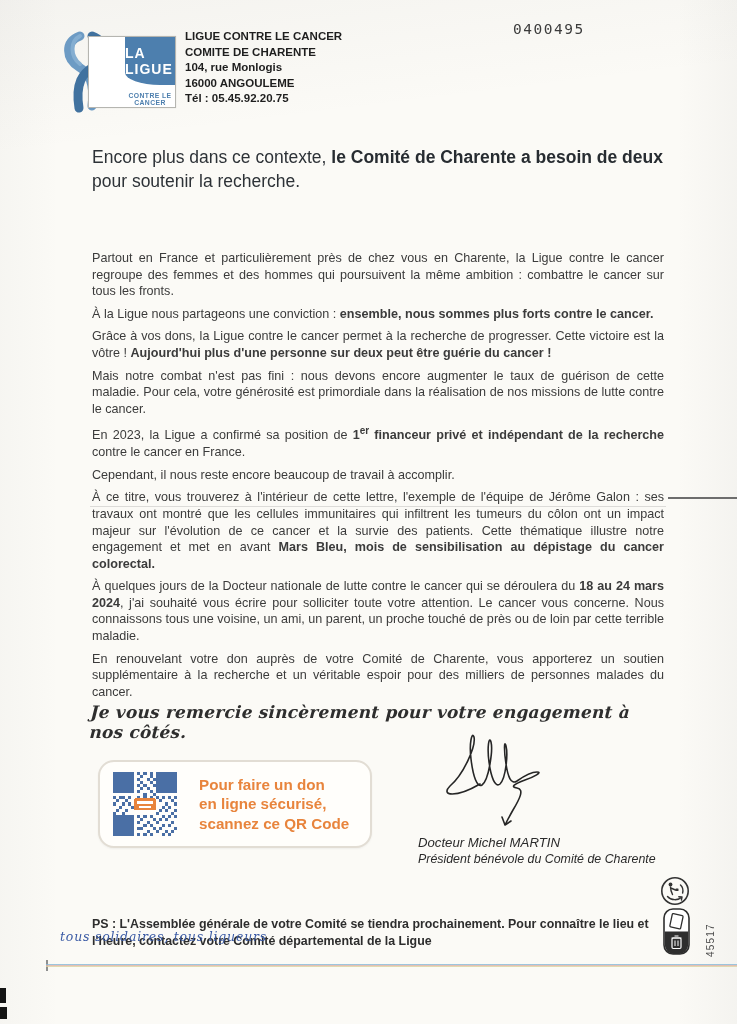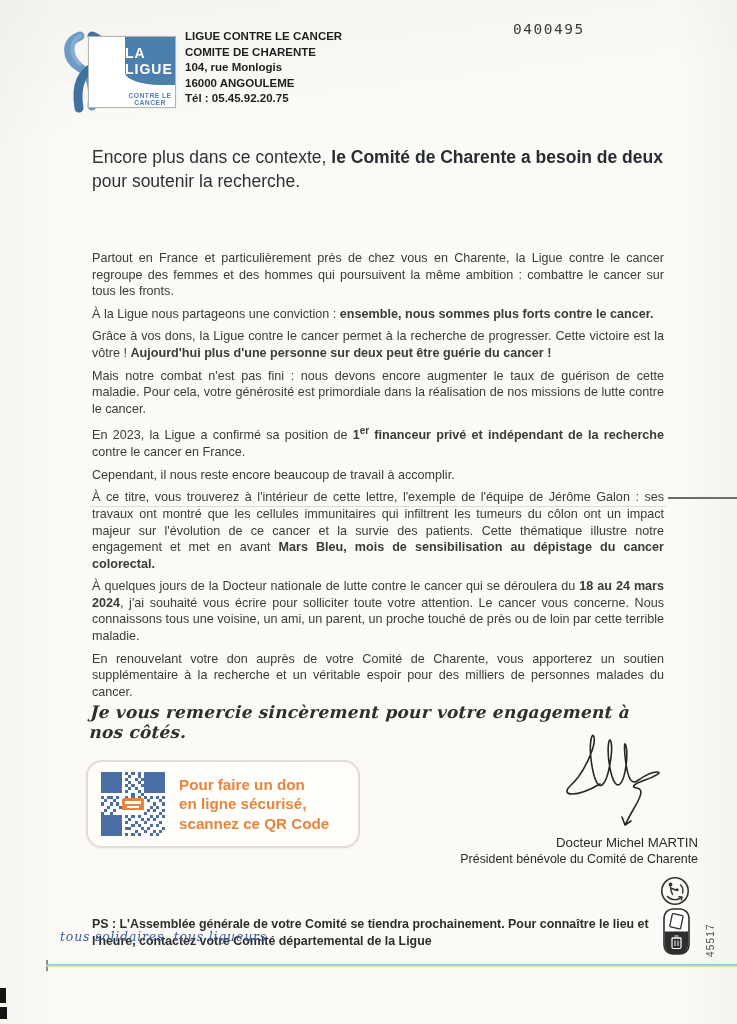--- a/index.html
+++ b/index.html
@@ -44,29 +44,29 @@
   .para sup { font-size:10px; font-weight:bold; }
 
   .closing {
     position:absolute; left:90px; top:702px; width:560px;
     font-family:"DejaVu Serif", serif; font-style:italic; font-weight:bold;
     font-size:17px; color:#2e2e2e; transform:skewX(-3deg); letter-spacing:.2px;
   }
 
   
   .don-box {
-    position:absolute; left:86px; top:760px; width:274px; height:88px;
+    position:absolute; left:98px; top:760px; width:274px; height:88px;
     background:#fffefb; border:2px solid #e2ddd4; border-radius:16px;
-    display:flex; align-items:center; gap:14px; padding:0 8px 0 13px;
+    display:flex; align-items:center; gap:22px; padding:0 8px 0 13px;
     box-shadow:0 1px 2px rgba(0,0,0,.05);
   }
   .don-text { color:#e8843c; font-weight:bold; font-size:15.2px; line-height:19.5px; }
 
   
-  .sig-block { position:absolute; left:418px; top:730px; width:280px; text-align:right; }
+  .sig-block { position:absolute; left:418px; top:730px; width:280px; text-align:left;font-style:italic; }
   .sig-name { font-size:13.2px; color:#2b2b2b; margin-top:1px; }
   .sig-title { font-size:12.4px; color:#2b2b2b; margin-top:2px; }
 
   
   .ps { position:absolute; left:92px; top:916px; width:558px; font-weight:bold; font-size:12.4px; line-height:16.6px; color:#2d2d2d; }
   .triman { position:absolute; left:660px; top:876px; }
   .bin-icon { position:absolute; left:663px; top:908px; }
   .side-code {
     position:absolute; left:705px; top:957px; transform:rotate(-90deg); transform-origin:left top;
     font-size:10px; letter-spacing:1.2px; color:#4f4f4f;

